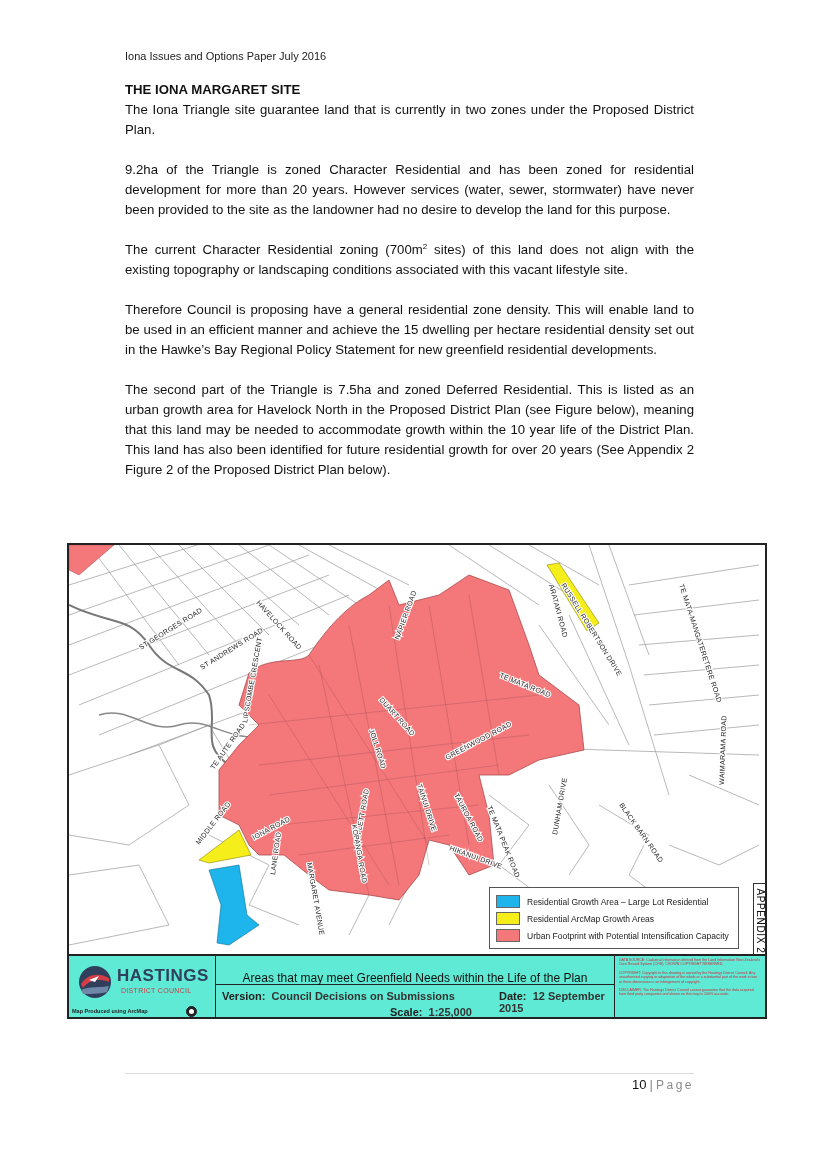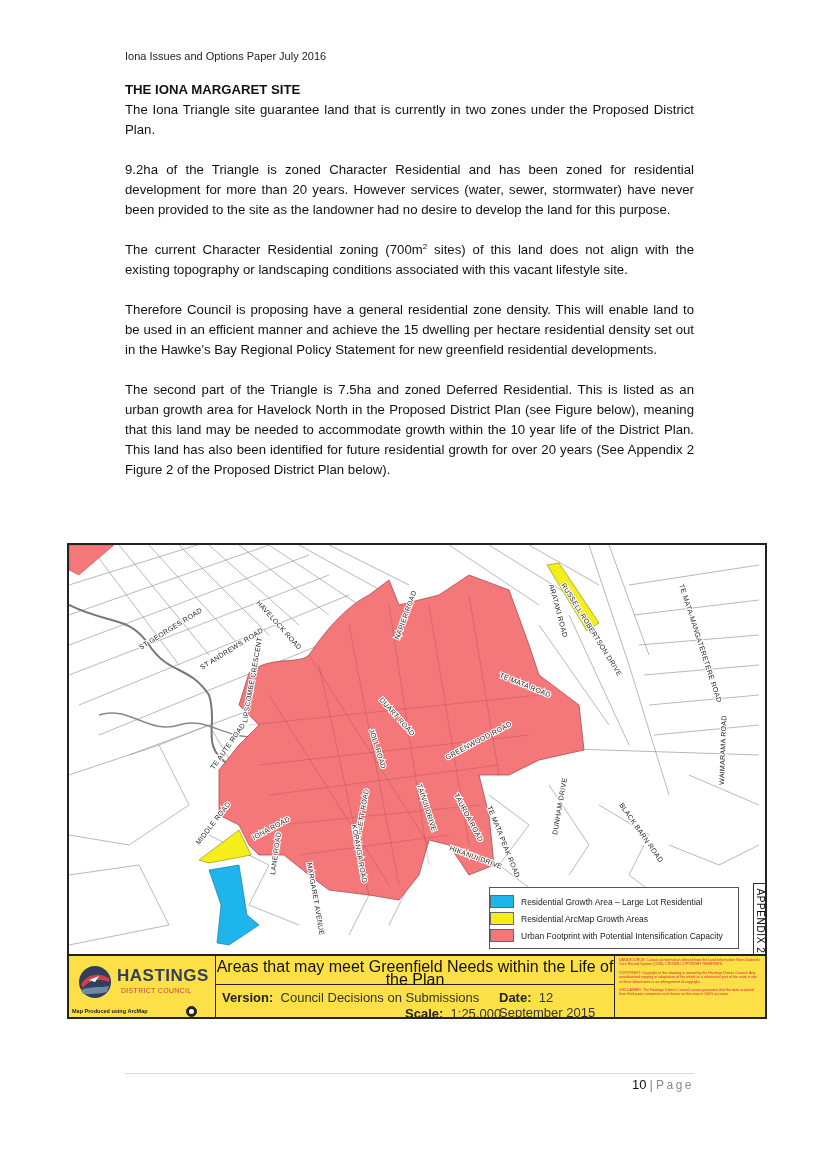--- a/index.html
+++ b/index.html
@@ -14,48 +14,48 @@
   .body-text p.first { margin-top: 0; }
   sup { font-size: 8px; line-height: 0; vertical-align: super; }
 
   .map-frame { position: absolute; left: 67px; top: 543px; width: 700px; height: 476px;
                border: 2px solid #222; box-sizing: border-box; background: #fff; overflow: hidden; }
   .map-svg { position: absolute; left: 0; top: 0; }
   .map-label { font-family: "Liberation Sans", sans-serif; font-size: 7px; fill: #222;
                stroke: #fff; stroke-width: 2.2px; paint-order: stroke; letter-spacing: 0.3px; }
 
   .legend { position: absolute; left: 420px; top: 342px; width: 250px; height: 62px;
-            background: #fff; border: 1px solid #555; box-sizing: border-box; padding: 5px 0; }
+            background: #fff; border: 1px solid #555; box-sizing: border-box; padding: 5px 6px; }
   .legend-row { display: flex; align-items: center; height: 17px; }
   .legend-swatch { width: 22px; height: 11px; border: 1px solid #666; margin-right: 7px; flex: none; }
   .legend-label { font-size: 8.5px; color: #222; white-space: nowrap; }
 
   .appendix-tab { position: absolute; left: 684px; top: 338px; width: 14px; height: 76px;
                   border: 1px solid #333; background: #fff; box-sizing: border-box; }
   .appendix-tab span { position: absolute; left: 50%; top: 50%; transform: translate(-50%,-50%) rotate(90deg);
                        font-size: 10px; white-space: nowrap; letter-spacing: 0.6px; color: #111; }
 
   .title-block { position: absolute; left: 0; top: 409px; width: 696px; height: 63px;
-                 border-top: 2px solid #222; background: #fde047; }
+                 border-top: 2px solid #222; background: #5eead4; }
   .tb-logo { position: absolute; left: 0; top: 0; width: 146px; height: 63px; border-right: 1.5px solid #222; }
   .tb-logo .hastings { position: absolute; left: 48px; top: 10px; font-size: 17px; font-weight: bold;
                        color: #2f3f5c; letter-spacing: 0.5px; }
   .tb-logo .council { position: absolute; left: 52px; top: 31px; font-size: 7px; color: #c8404a; letter-spacing: 0.3px; }
   .tb-logo .produced { position: absolute; left: 3px; top: 52px; font-size: 5.5px; font-weight: bold; color: #222; }
   .tb-logo .arcmap-icon { position: absolute; left: 117px; top: 50px; width: 9px; height: 9px;
                           border-radius: 50%; background: #222; border: 1px solid #222; }
   .tb-logo .arcmap-icon::after { content: ""; position: absolute; left: 2px; top: 2px; width: 5px; height: 5px;
                                  border-radius: 50%; background: #fff; }
   .tb-logo .logo-mark { position: absolute; left: 8px; top: 8px; width: 36px; height: 36px; }
 
   .tb-main { position: absolute; left: 147px; top: 0; width: 398px; height: 63px; border-right: 1.5px solid #222; }
   .tb-title { position: absolute; left: 0; top: 0; width: 398px; height: 28px; border-bottom: 1.5px solid #222; text-align: center; }
-  .tb-title .l1 { font-size: 16px; line-height: 13px; margin-top: 4px; color: #111; }
+  .tb-title .l1 { font-size: 12px; line-height: 13px; margin-top: 16px; color: #111; }
   .tb-title .l2 { font-size: 12px; line-height: 13px; color: #111; padding-left: 70px; }
-  .tb-row { position: absolute; left: 6px; font-size: 13px; color: #333; }
+  .tb-row { position: absolute; left: 6px; font-size: 11px; color: #333; font-weight: bold; }
   .tb-row b { color: #222; }
 
   .tb-disclaimer { position: absolute; left: 546px; top: 0; width: 150px; height: 63px; padding: 2px 4px; box-sizing: border-box; }
   .tb-disclaimer p { margin: 0 0 4px 0; font-size: 3.6px; line-height: 4.4px; color: #d2283a; }
 
   .footer-rule { position: absolute; left: 125px; top: 1073px; width: 569px; height: 1px; background: #d9d9d9; }
   .footer-page { position: absolute; right: 127px; top: 1077px; font-size: 13px; color: #111; text-align: right; }
   .footer-page .sep { color: #888; margin: 0 3px; }
   .footer-page .pg { color: #8a8a8a; letter-spacing: 2.5px; font-size: 12px; }
 </style>
@@ -161,21 +161,21 @@
         <div class="l1">Areas that may meet Greenfield Needs within the Life of the Plan</div>
       </div>
       <div class="tb-row" style="top:34px;">
         <b>Version:</b>&nbsp;
         <span>Council Decisions on Submissions</span>
       </div>
       <div class="tb-row" style="top:34px; left:283px;">
         <b>Date:</b>&nbsp;
         <span>12 September 2015</span>
       </div>
-      <div class="tb-row" style="top:50px; left:174px;margin-left:15px;">
+      <div class="tb-row" style="top:50px; left:174px;">
         <b>Scale:</b>&nbsp;
         <span>1:25,000</span>
       </div>
     </div>
     <div class="tb-disclaimer">
       <p>DATA SOURCE: Cadastral information derived from the Land Information New Zealand's Core Record System (CRS). CROWN COPYRIGHT RESERVED.</p>
       <p>COPYRIGHT: Copyright in this drawing is owned by the Hastings District Council. Any unauthorised copying or adaptation of the whole or a substantial part of the work in two or three dimensions is an infringement of copyright.</p>
       <p>DISCLAIMER: The Hastings District Council cannot guarantee that the data acquired from third party companies and shown on this map is 100% accurate.</p>
     </div>
   </div>

